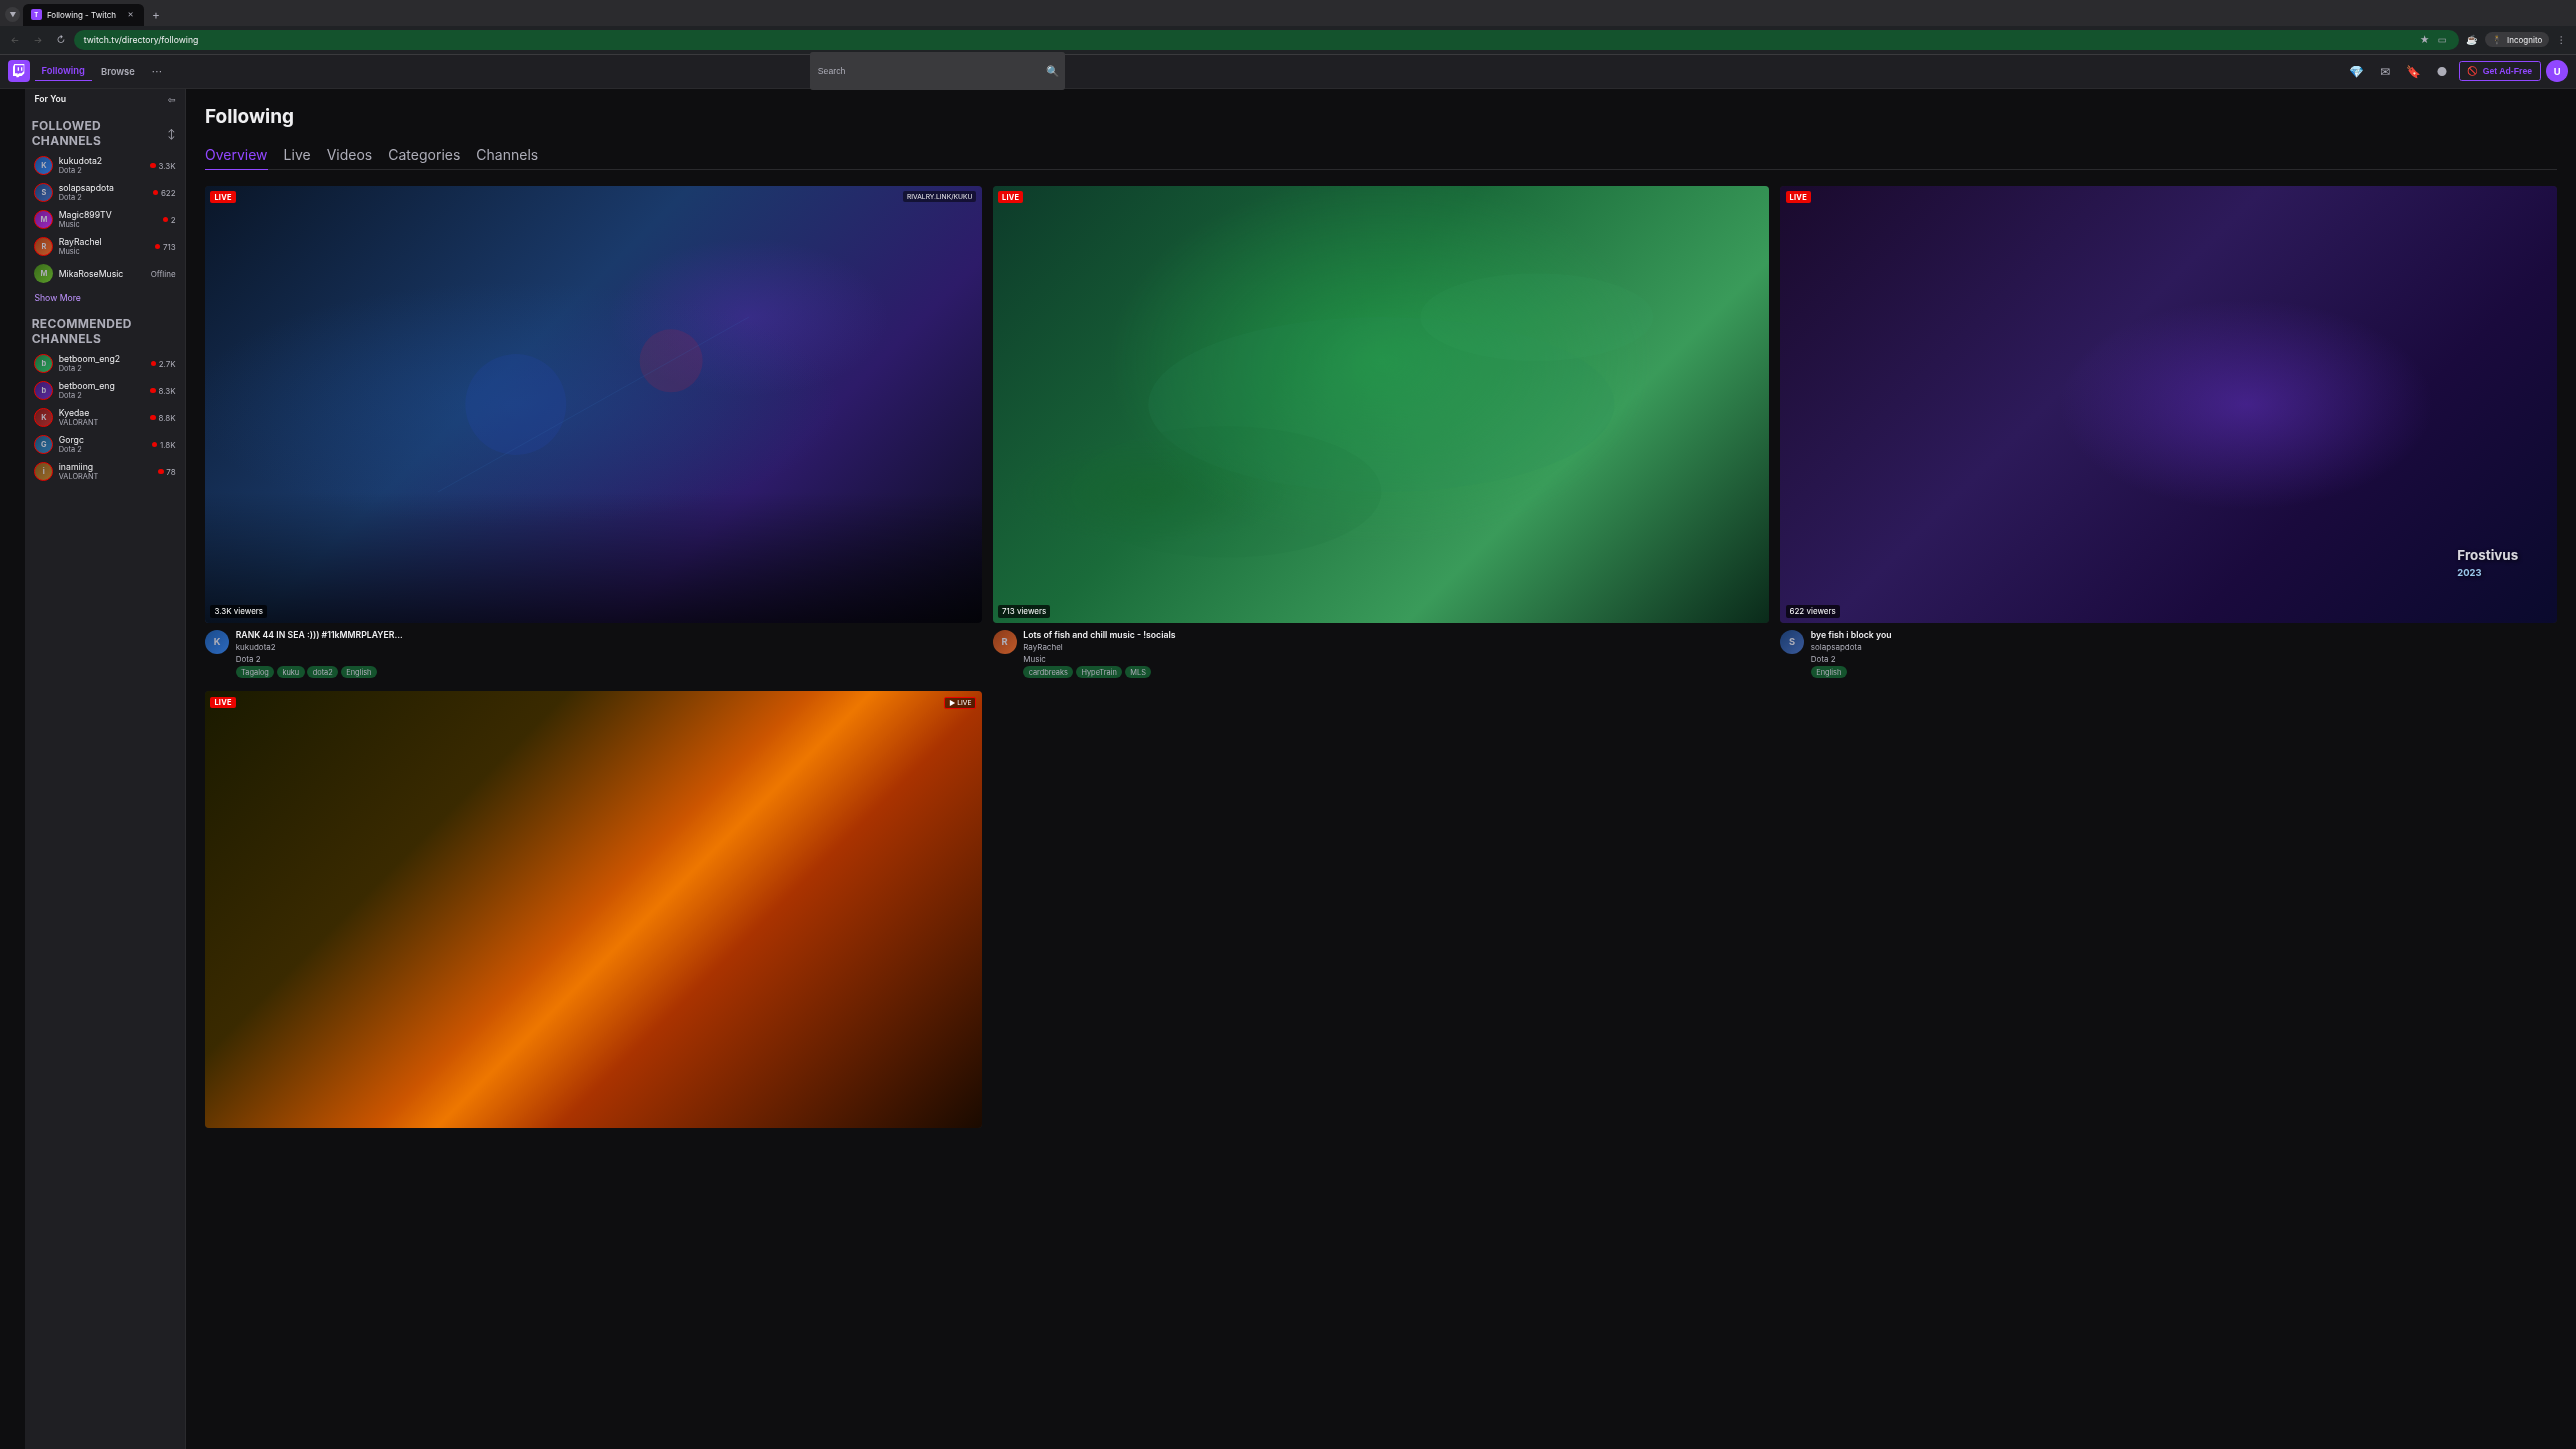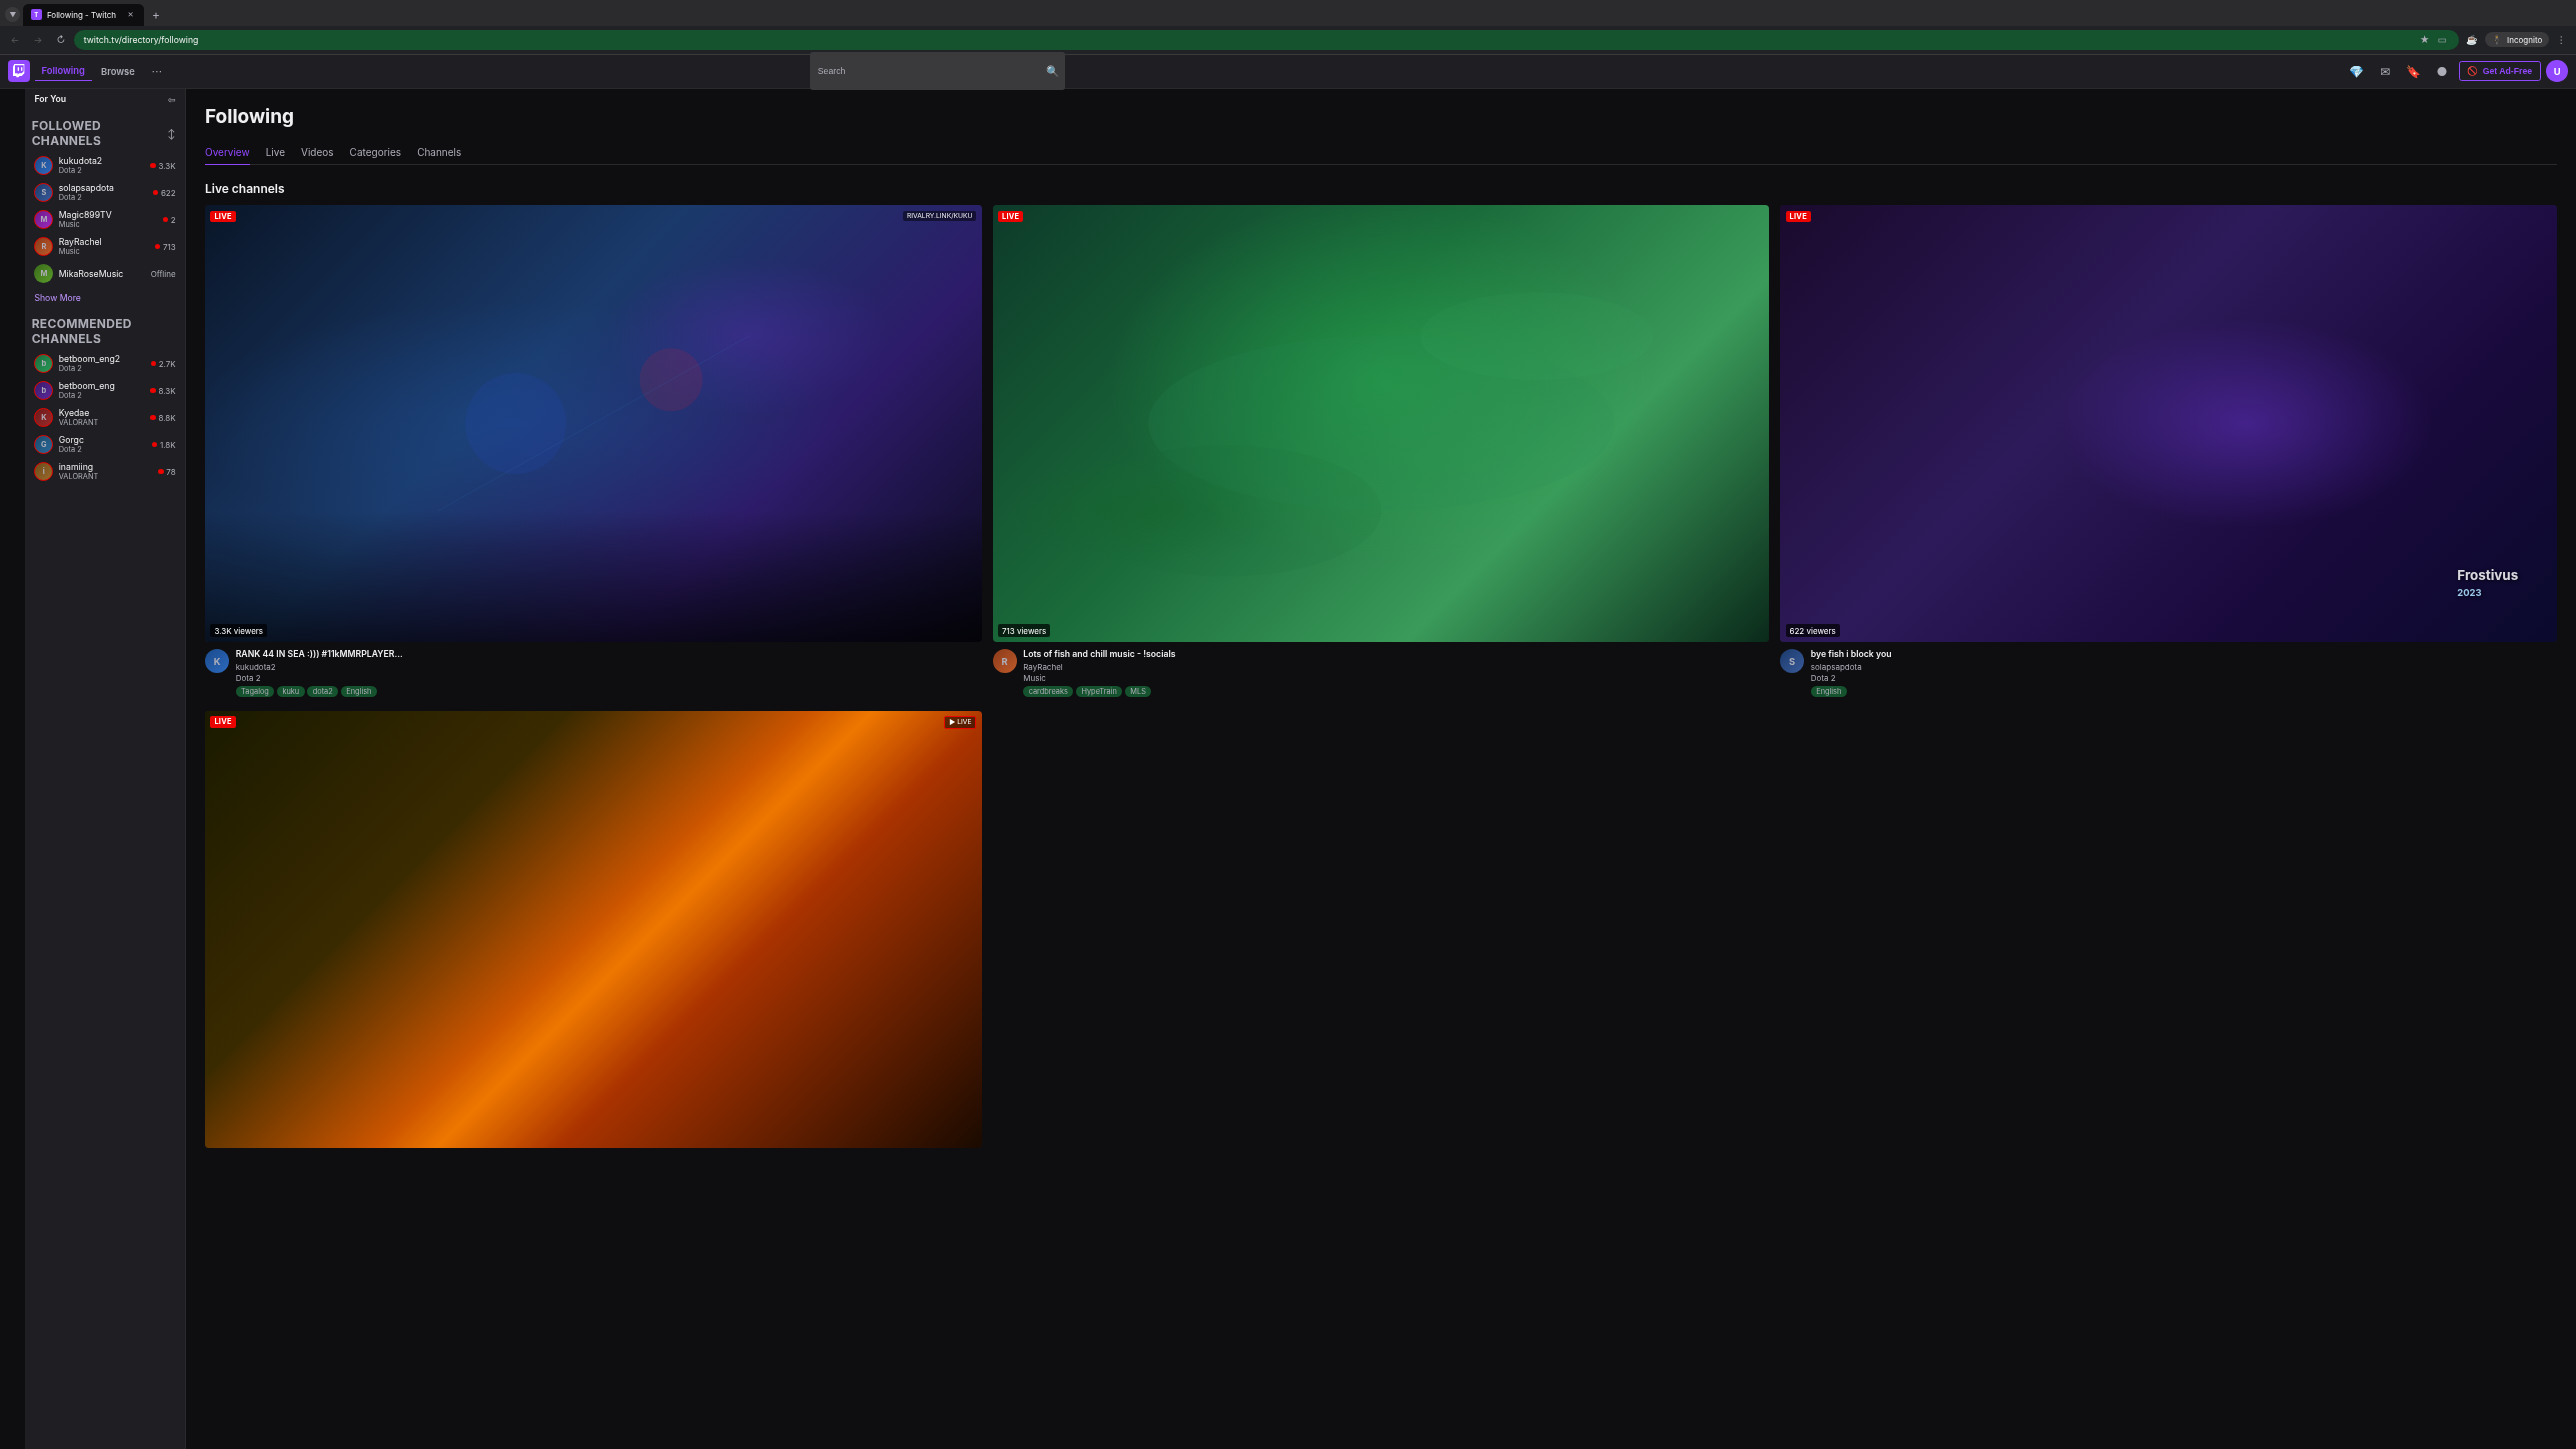--- a/index.html
+++ b/index.html
@@ -398,21 +398,21 @@
     }
 
     .tabs-nav {
       display: flex; gap: 16px;
       border-bottom: 0.7px solid #2a2a2d;
       margin-bottom: 16px;
     }
     .tab-nav-item {
       padding: 5.4px 0;
       cursor: pointer;
-      font-size: 10px;
+      font-size: 14px;
       color: #adadb8;
       border-bottom: 1.3px solid transparent;
       margin-bottom: -0.7px;
     }
     .tab-nav-item.active {
       color: #9147ff;
       border-bottom-color: #9147ff;
     }
 
     .section-title {
@@ -816,21 +816,20 @@
       <h1 class="page-title">Following</h1>
 
       <div class="tabs-nav">
         <div class="tab-nav-item active">Overview</div>
         <div class="tab-nav-item">Live</div>
         <div class="tab-nav-item">Videos</div>
         <div class="tab-nav-item">Categories</div>
         <div class="tab-nav-item">Channels</div>
       </div>
 
-      <h2 class="section-title">Live channels</h2>
 
       <div class="stream-grid">
 
         <div class="stream-card">
           <div class="stream-thumbnail">
             <div class="stream-thumbnail-inner">
               <div class="dota-map">
 
                 <svg width="100%" height="100%" style="position:absolute;opacity:0.4" viewBox="0 0 1170.66 658.484">
                   <circle cx="40%" cy="50%" r="8%" fill="#2244aa" opacity="0.6"></circle>

